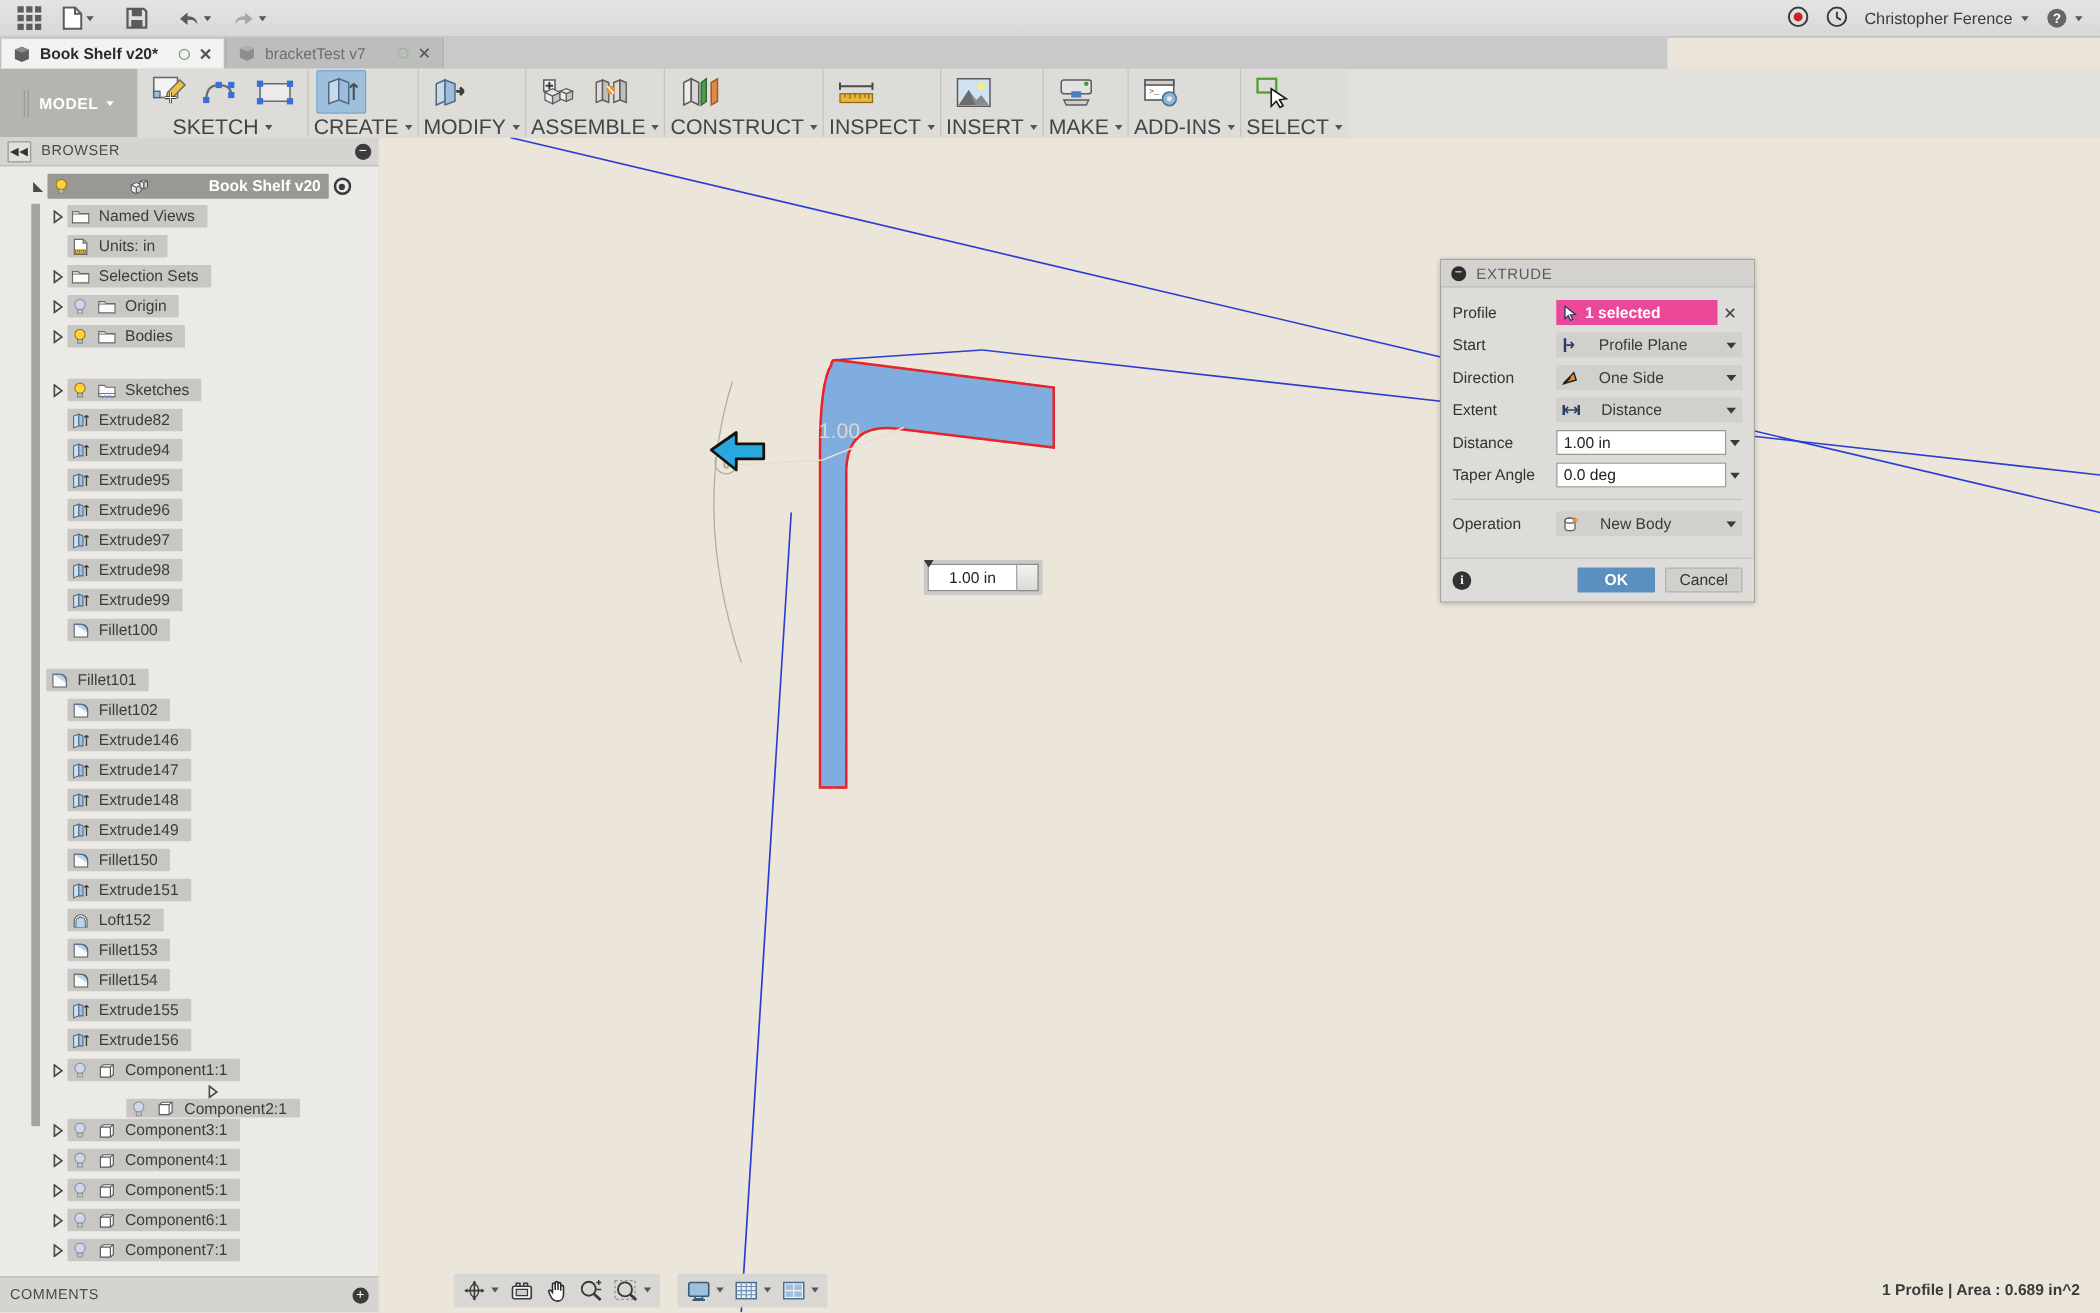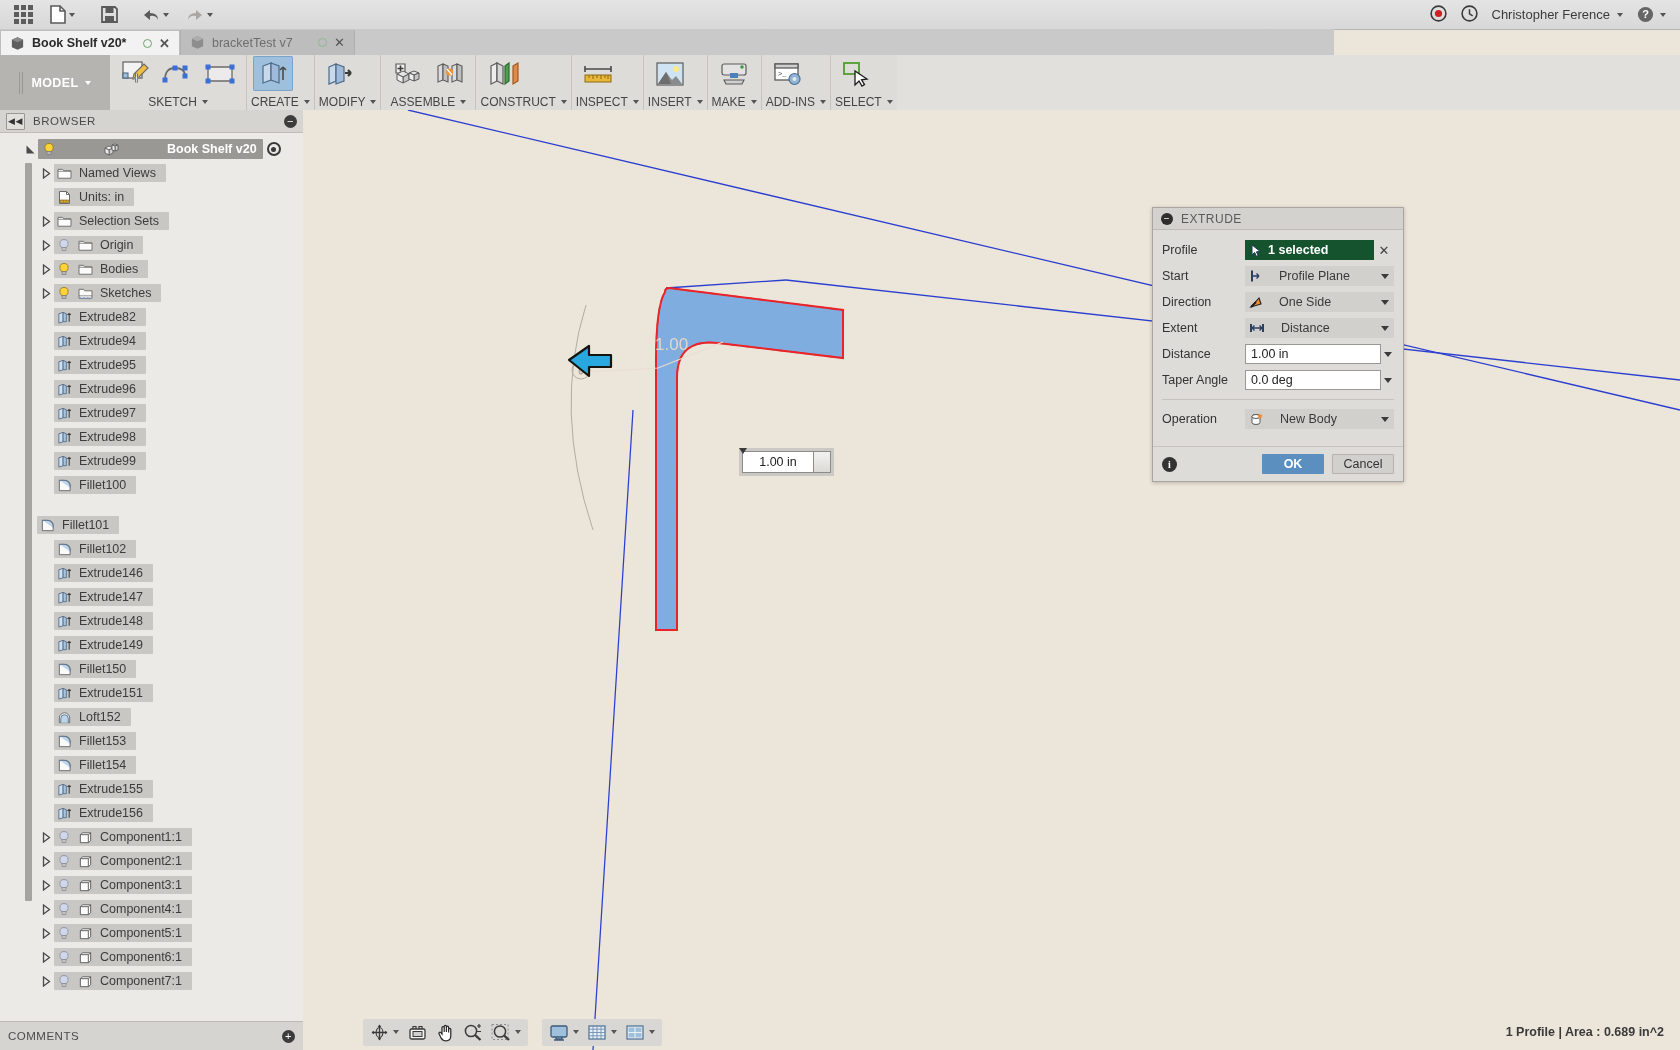--- a/index.html
+++ b/index.html
@@ -57,21 +57,21 @@
     gap:6px;color:#fff;font-weight:bold;font-size:12.5px;letter-spacing:.4px;cursor:pointer;
   }
   .ws-grip{display:flex;gap:2px;margin-right:2px;}
   .ws-grip i{width:1px;height:22px;background:#9a9895;display:block;}
   .ws-caret{width:0;height:0;border-left:3.5px solid transparent;border-right:3.5px solid transparent;border-top:4px solid #fff;}
   .panels{display:flex;align-items:stretch;background:#dedcd9;}
   .panel{display:flex;flex-direction:column;justify-content:space-between;
          border-right:1px solid #c6c3bf;padding:0 4px 0 4px;box-sizing:border-box;}
   .panel .row{display:flex;align-items:center;height:37px;gap:2px;padding:0 2px;}
   .panel .plabel{height:16px;display:flex;align-items:center;justify-content:center;gap:3px;
-     font-size:12px;color:#444;cursor:pointer;white-space:nowrap;}
+     font-size:17px;color:#444;cursor:pointer;white-space:nowrap;}
   .plabel .caret{border-top-color:#555;}
   .cmd{width:40px;height:35px;display:flex;align-items:center;justify-content:center;cursor:pointer;border-radius:2px;}
   .cmd.sel{background:#9fc0dd;box-shadow:inset 0 0 0 1px #7ba4c8;}
 
   
   .browser{
     position:absolute;left:0;top:110px;width:303px;bottom:0;
     background:#eceae7;border-right:1px solid #c5c2be;
     display:flex;flex-direction:column;
   }
@@ -127,21 +127,21 @@
     font-size:12.5px;
   }
   .dlg-title{height:21px;background:#d4d2ce;border-bottom:1px solid #bfbcb8;display:flex;align-items:center;
      gap:8px;padding:0 8px;color:#5a5a5a;letter-spacing:.5px;font-size:12px;}
   .dlg-dot{width:12px;height:12px;border-radius:50%;background:#2e2e2e;color:#fff;display:flex;
      align-items:center;justify-content:center;font-size:10px;line-height:1;cursor:pointer;}
   .dlg-body{padding:7px 9px 6px 9px;}
   .drow{display:flex;align-items:center;height:26px;}
   .dlabel{width:83px;color:#333;}
   .dfield{flex:1;display:flex;align-items:center;height:20px;}
-  .selchip{flex:1;height:20px;background:#14532d;color:#fff;font-weight:bold;display:flex;align-items:center;
+  .selchip{flex:1;height:20px;background:#ec4899;color:#fff;font-weight:bold;display:flex;align-items:center;
      gap:6px;padding:0 6px;box-sizing:border-box;cursor:pointer;}
   .xbtn{width:20px;text-align:center;color:#444;cursor:pointer;font-size:13px;}
   .combo{flex:1;height:20px;background:#d2d0cc;border:none;display:flex;align-items:center;gap:16px;
      padding:0 2px 0 4px;box-sizing:border-box;color:#3a3a3a;cursor:pointer;}
   .combo .lbl{flex:1;}
   .combo .arr,.txt .arr{width:14px;display:flex;align-items:center;justify-content:center;}
   .txt{flex:1;height:20px;background:#fff;border:1px solid #9b9894;display:flex;align-items:center;
      padding:0 2px 0 5px;box-sizing:border-box;color:#222;}
   .txt .v{flex:1;}
   .txtarr{width:13px;height:20px;display:flex;align-items:center;justify-content:center;cursor:pointer;}
@@ -577,21 +577,21 @@
                 <circle cx="7" cy="5.6" r="4.1" fill="#ffd43b" stroke="#9a7a10" stroke-width=".9"></circle>
                 <rect x="5" y="9.6" width="4" height="3" fill="#b9b9b9" stroke="#7a7a7a" stroke-width=".7"></rect>
               </svg>
               <svg class="fold" viewBox="0 0 16 14">
                 <path d="M1 2.5h5l1.3 1.6H15v8H1z" fill="#fbfbfb" stroke="#6b6b6b" stroke-width="1"></path>
                 <path d="M1 4.6h14" stroke="#6b6b6b" stroke-width=".8"></path>
               </svg>
               <span>Bodies</span>
             </div>
           </div>
-          <div class="node" style="padding-left: 38px;">
+          <div class="node" style="padding-left: 38px; margin-top: 19px;">
             <div class="arw">
               <svg width="9" height="11" viewBox="0 0 9 11">
                 <path d="M1.5 1 L7.5 5.5 L1.5 10 Z" fill="none" stroke="#4a4a4a" stroke-width="1.3"></path>
               </svg>
             </div>
             <div class="chip">
               <svg class="bulb" viewBox="0 0 14 14">
                 <circle cx="7" cy="5.6" r="4.1" fill="#ffd43b" stroke="#9a7a10" stroke-width=".9"></circle>
                 <rect x="5" y="9.6" width="4" height="3" fill="#b9b9b9" stroke="#7a7a7a" stroke-width=".7"></rect>
               </svg>
@@ -838,21 +838,21 @@
                 <circle cx="7" cy="5.6" r="4.1" fill="#cfd8ea" stroke="#8a94a8" stroke-width=".9"></circle>
                 <rect x="5" y="9.6" width="4" height="3" fill="#c6c6c6" stroke="#8a8a8a" stroke-width=".7"></rect>
               </svg>
               <svg class="ficon" viewBox="0 0 16 15">
                 <path d="M2.5 4.5 5 2.5h8.5V11L11 13H2.5z" fill="#fff" stroke="#5b5b5b" stroke-width="1"></path>
                 <path d="M2.5 4.5H11V13M11 4.5 13.5 2.5" fill="none" stroke="#5b5b5b" stroke-width="1"></path>
               </svg>
               <span>Component1:1</span>
             </div>
           </div>
-          <div class="node" style="padding-left: 38px;">
+          <div class="node" style="padding-left: 38px; flex-direction: column;">
             <div class="arw">
               <svg width="9" height="11" viewBox="0 0 9 11">
                 <path d="M1.5 1 L7.5 5.5 L1.5 10 Z" fill="none" stroke="#4a4a4a" stroke-width="1.3"></path>
               </svg>
             </div>
             <div class="chip">
               <svg class="bulb" viewBox="0 0 14 14">
                 <circle cx="7" cy="5.6" r="4.1" fill="#cfd8ea" stroke="#8a94a8" stroke-width=".9"></circle>
                 <rect x="5" y="9.6" width="4" height="3" fill="#c6c6c6" stroke="#8a8a8a" stroke-width=".7"></rect>
               </svg>

